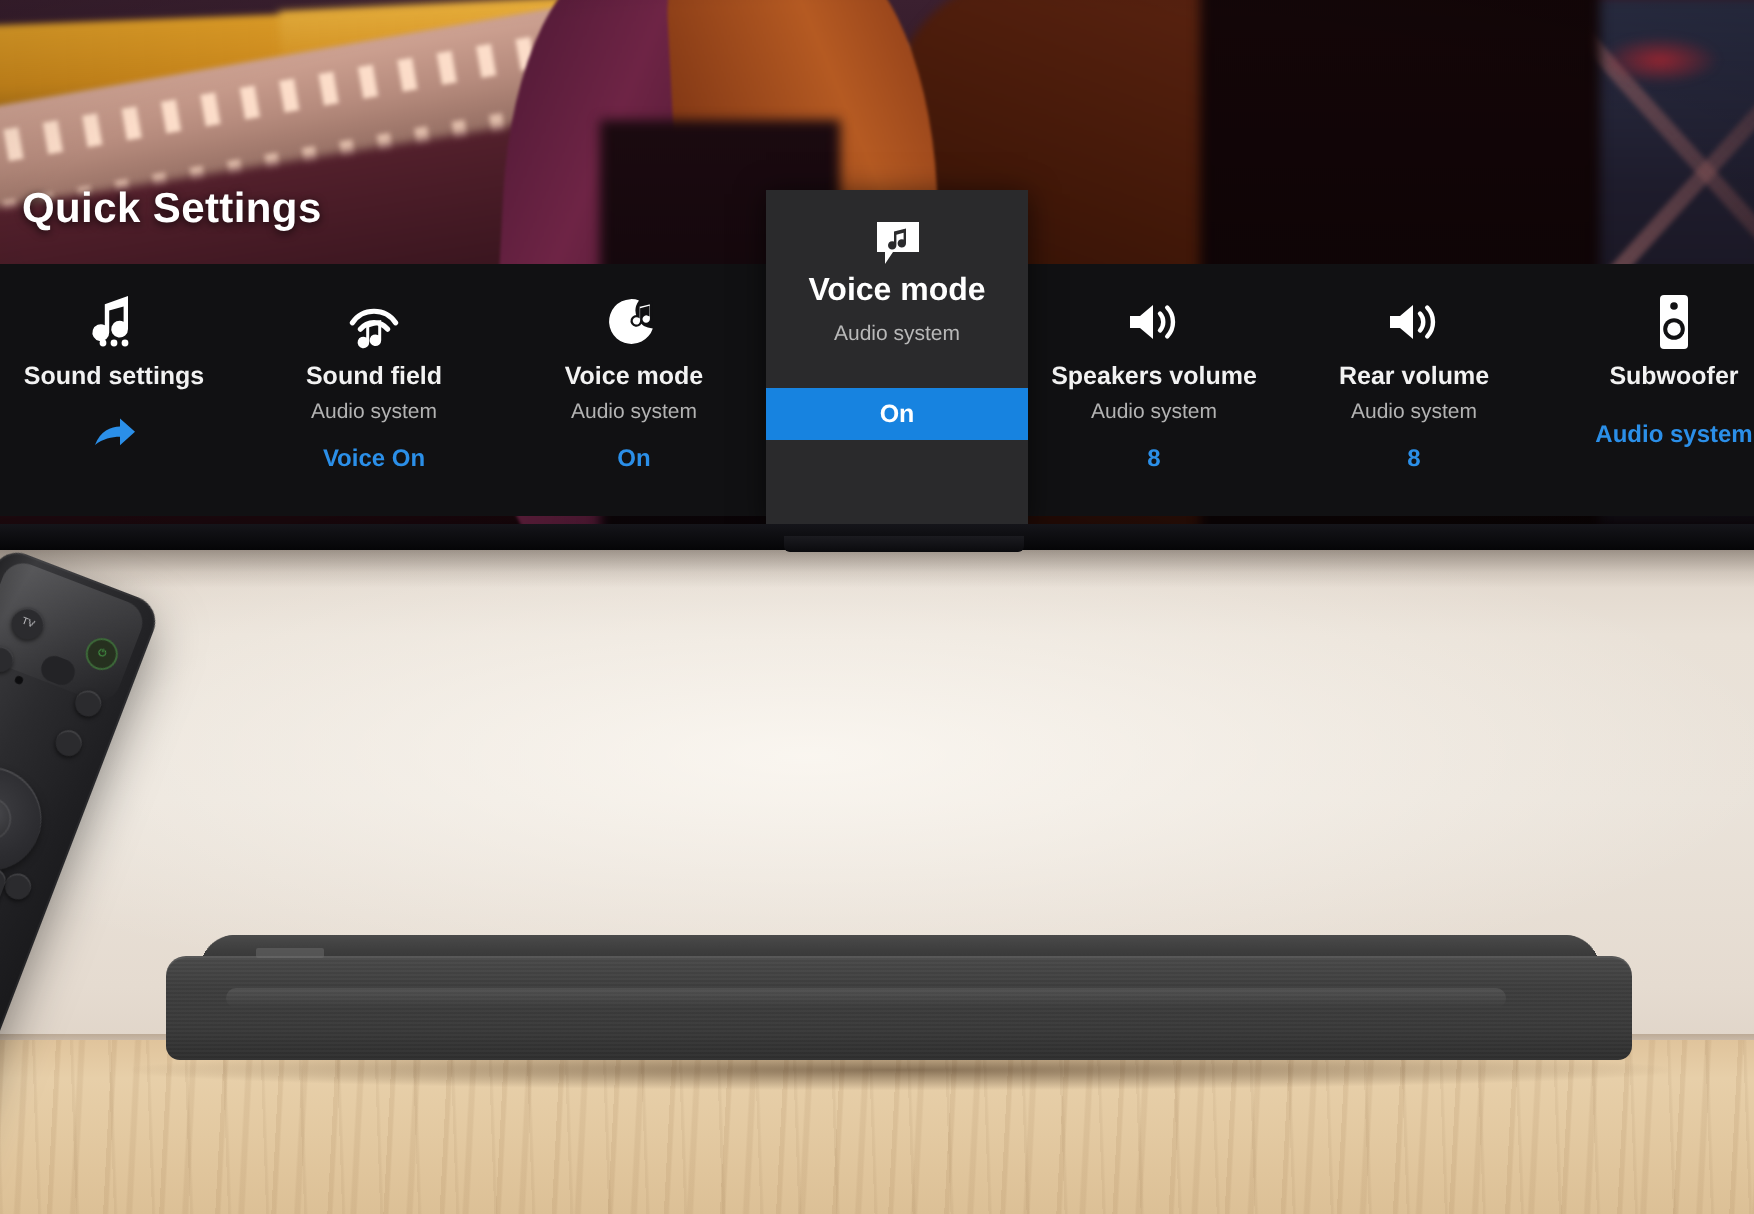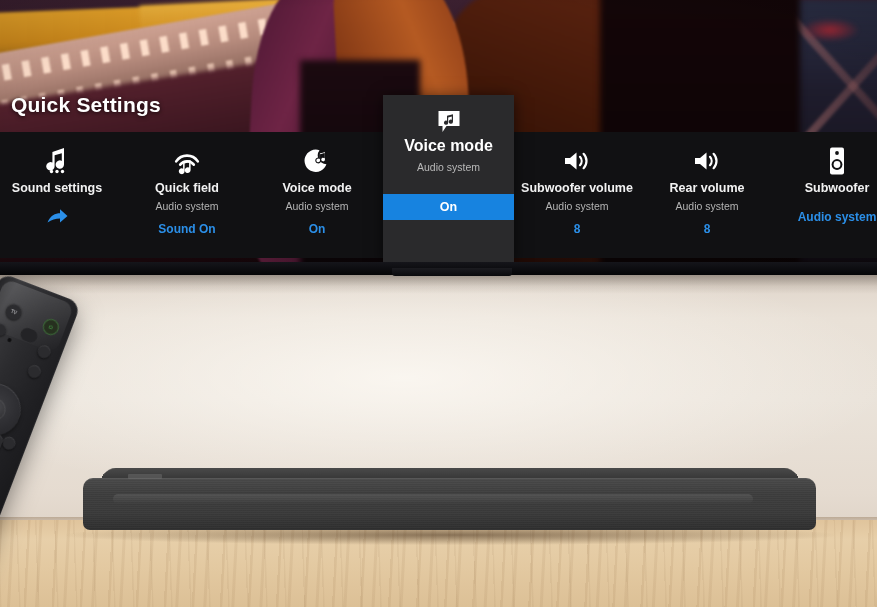--- a/index.html
+++ b/index.html
@@ -377,23 +377,23 @@
         </div>
 
         <div class="qs-tile" id="tile-sound-field">
           <div class="qs-icon">
             <svg width="28" height="28" viewBox="0 0 28 28">
               <path d="M3.2 14.4 A13 13 0 0 1 24.8 14.4" stroke="#fff" stroke-width="2.6" fill="none" stroke-linecap="round"></path>
               <path d="M7.2 17.6 A8.6 8.6 0 0 1 20.8 17.6" stroke="#fff" stroke-width="2.6" fill="none" stroke-linecap="round"></path>
               <path d="M17.6 13 L17.6 23.1 A2.9 2.9 0 1 1 16.1 20.6 L16.1 15.3 L11.6 16.6 L11.6 24.2 A2.9 2.9 0 1 1 10.1 21.7 L10.1 14.4 Z" fill="#fff"></path>
             </svg>
           </div>
-          <div class="qs-label">Quick field</div>
+          <div class="qs-label">Sound field</div>
           <div class="qs-sub">Audio system</div>
-          <div class="qs-value">Sound On</div>
+          <div class="qs-value">Voice On</div>
         </div>
 
         <div class="qs-tile" id="tile-night-mode">
           <div class="qs-icon">
             <svg width="28" height="28" viewBox="0 0 28 28">
               <path d="M16.5 3.2 A11.2 11.2 0 1 0 23.4 17.2 A8.8 8.8 0 0 1 16.5 3.2 Z" fill="#fff"></path>
               <path d="M22.5 4.5 L22.5 12.5 A2.4 2.4 0 1 1 21.2 10.4 L21.2 6.6 L17.6 7.6 L17.6 13.4 A2.4 2.4 0 1 1 16.3 11.3 L16.3 6.0 Z" fill="#fff" stroke="#111113" stroke-width="1.1"></path>
             </svg>
           </div>
           <div class="qs-label">Voice mode</div>
@@ -404,21 +404,21 @@
         <div class="qs-tile" id="tile-voice-mode"></div>
 
         <div class="qs-tile" id="tile-subwoofer">
           <div class="qs-icon">
             <svg width="30" height="26" viewBox="0 0 30 26">
               <path d="M3 10 L8 10 L14.5 4.5 L14.5 21.5 L8 16 L3 16 Z" fill="#fff"></path>
               <path d="M18 8.8 A6.2 6.2 0 0 1 18 17.2" stroke="#fff" stroke-width="2.2" fill="none" stroke-linecap="round"></path>
               <path d="M21.6 5.8 A10.4 10.4 0 0 1 21.6 20.2" stroke="#fff" stroke-width="2.2" fill="none" stroke-linecap="round"></path>
             </svg>
           </div>
-          <div class="qs-label">Subwoofer volume</div>
+          <div class="qs-label">Speakers volume</div>
           <div class="qs-sub">Audio system</div>
           <div class="qs-value">8</div>
         </div>
 
         <div class="qs-tile" id="tile-rear">
           <div class="qs-icon">
             <svg width="30" height="26" viewBox="0 0 30 26">
               <path d="M3 10 L8 10 L14.5 4.5 L14.5 21.5 L8 16 L3 16 Z" fill="#fff"></path>
               <path d="M18 8.8 A6.2 6.2 0 0 1 18 17.2" stroke="#fff" stroke-width="2.2" fill="none" stroke-linecap="round"></path>
               <path d="M21.6 5.8 A10.4 10.4 0 0 1 21.6 20.2" stroke="#fff" stroke-width="2.2" fill="none" stroke-linecap="round"></path>

